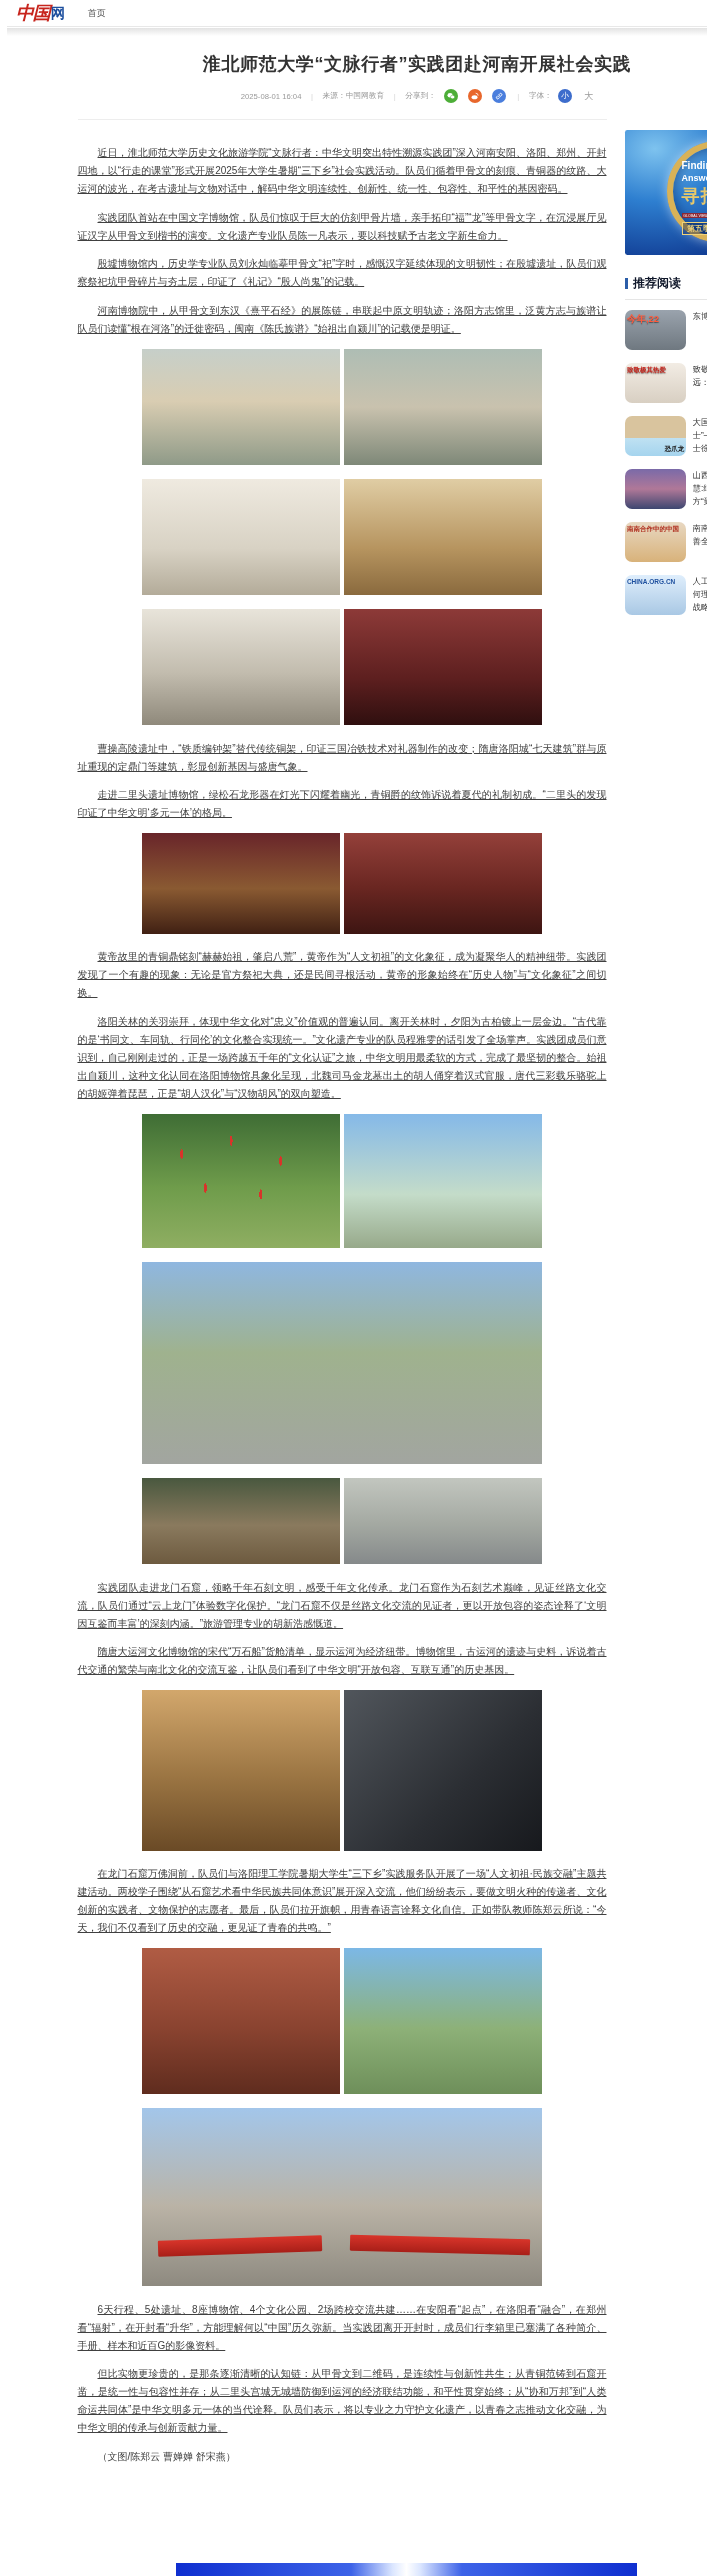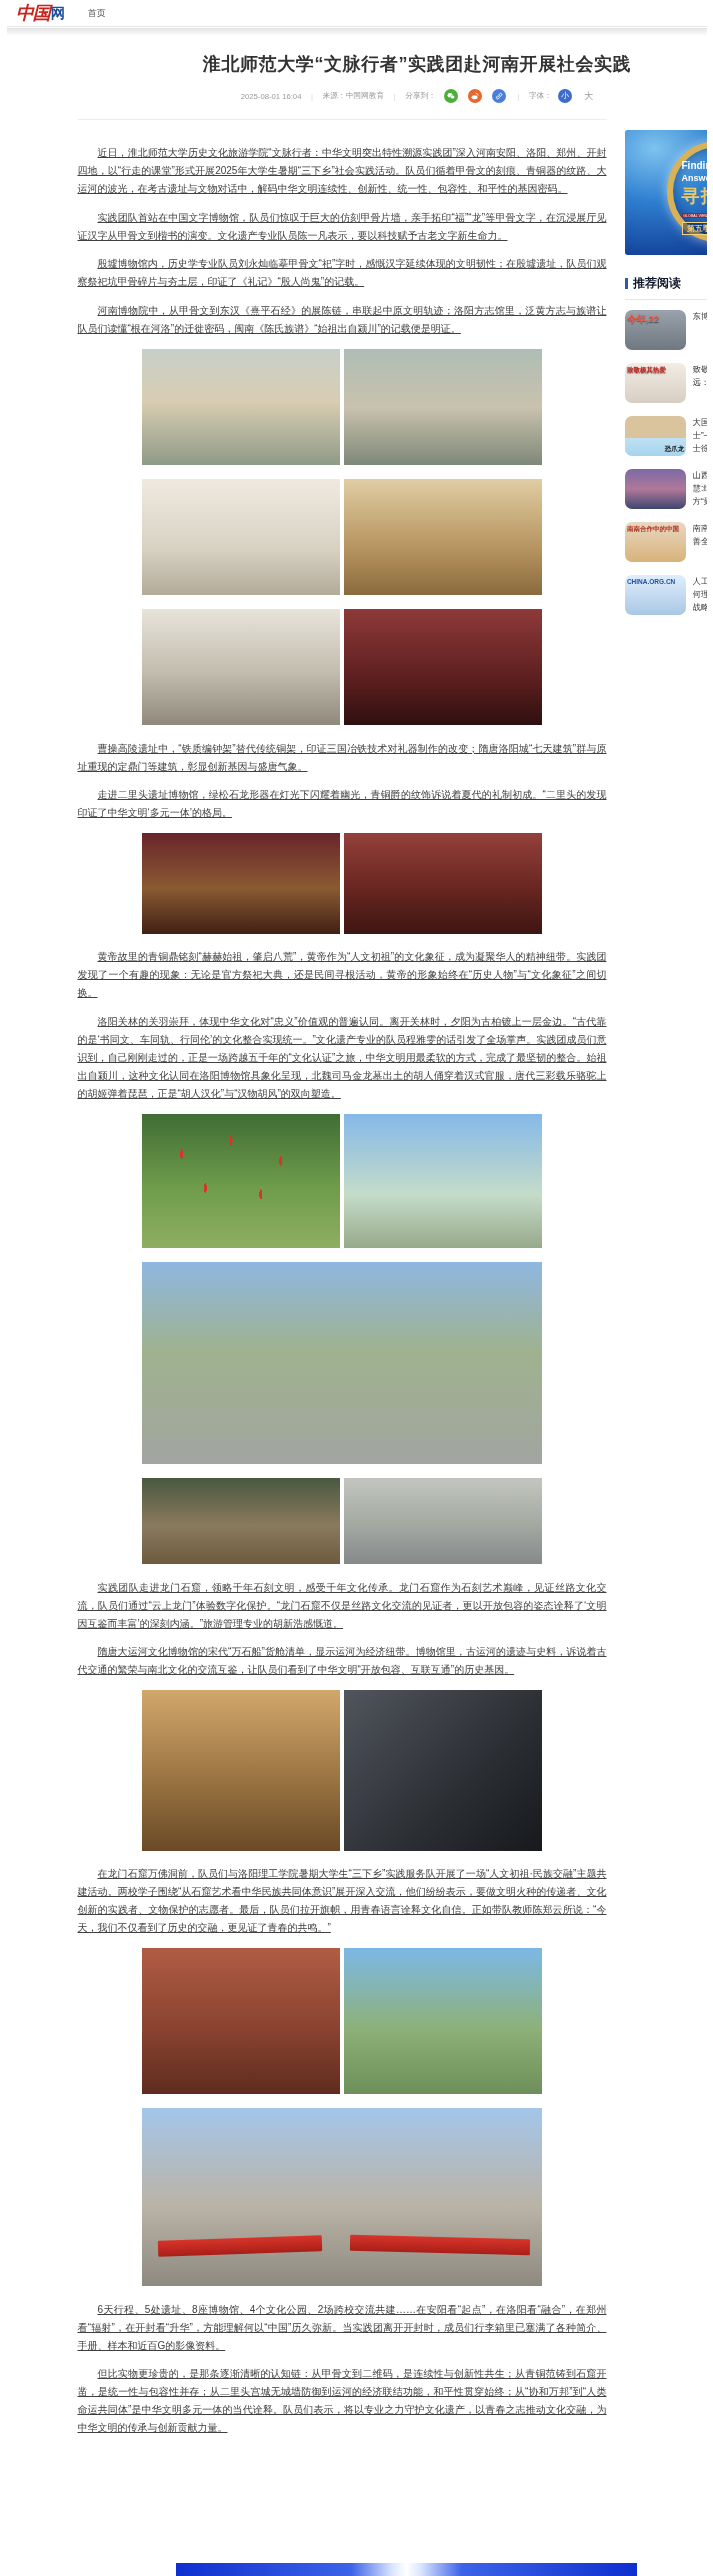--- a/index.html
+++ b/index.html
@@ -203,20 +203,21 @@
     </div>
 
     <div class="photo-wide h300 bg-groupbanner">
       <div class="banner-red b1"></div>
       <div class="banner-red b2"></div>
     </div>
 
     <p class="para">6天行程、5处遗址、8座博物馆、4个文化公园、2场跨校交流共建……在安阳看“起点”，在洛阳看“融合”，在郑州看“辐射”，在开封看“升华”，方能理解何以“中国”历久弥新。当实践团离开开封时，成员们行李箱里已塞满了各种简介、手册、样本和近百G的影像资料。</p>
     <p class="para">但比实物更珍贵的，是那条逐渐清晰的认知链：从甲骨文到二维码，是连续性与创新性共生；从青铜范铸到石窟开凿，是统一性与包容性并存；从二里头宫城无城墙防御到运河的经济联结功能，和平性贯穿始终；从“协和万邦”到“人类命运共同体”是中华文明多元一体的当代诠释。队员们表示，将以专业之力守护文化遗产，以青春之志推动文化交融，为中华文明的传承与创新贡献力量。</p>
 
+    <p class="credit">（文图/陈郑云 曹婵婵 舒宋燕）</p>
 
   </div>
 
   <div class="sidebar">
     <div class="ad-banner">
       <div class="ad-ring"></div>
       <div class="ad-text">
         <div class="ad-l1">Finding 在</div>
         <div class="ad-l2">Answers in C</div>
         <div class="ad-l3">寻找答</div>

